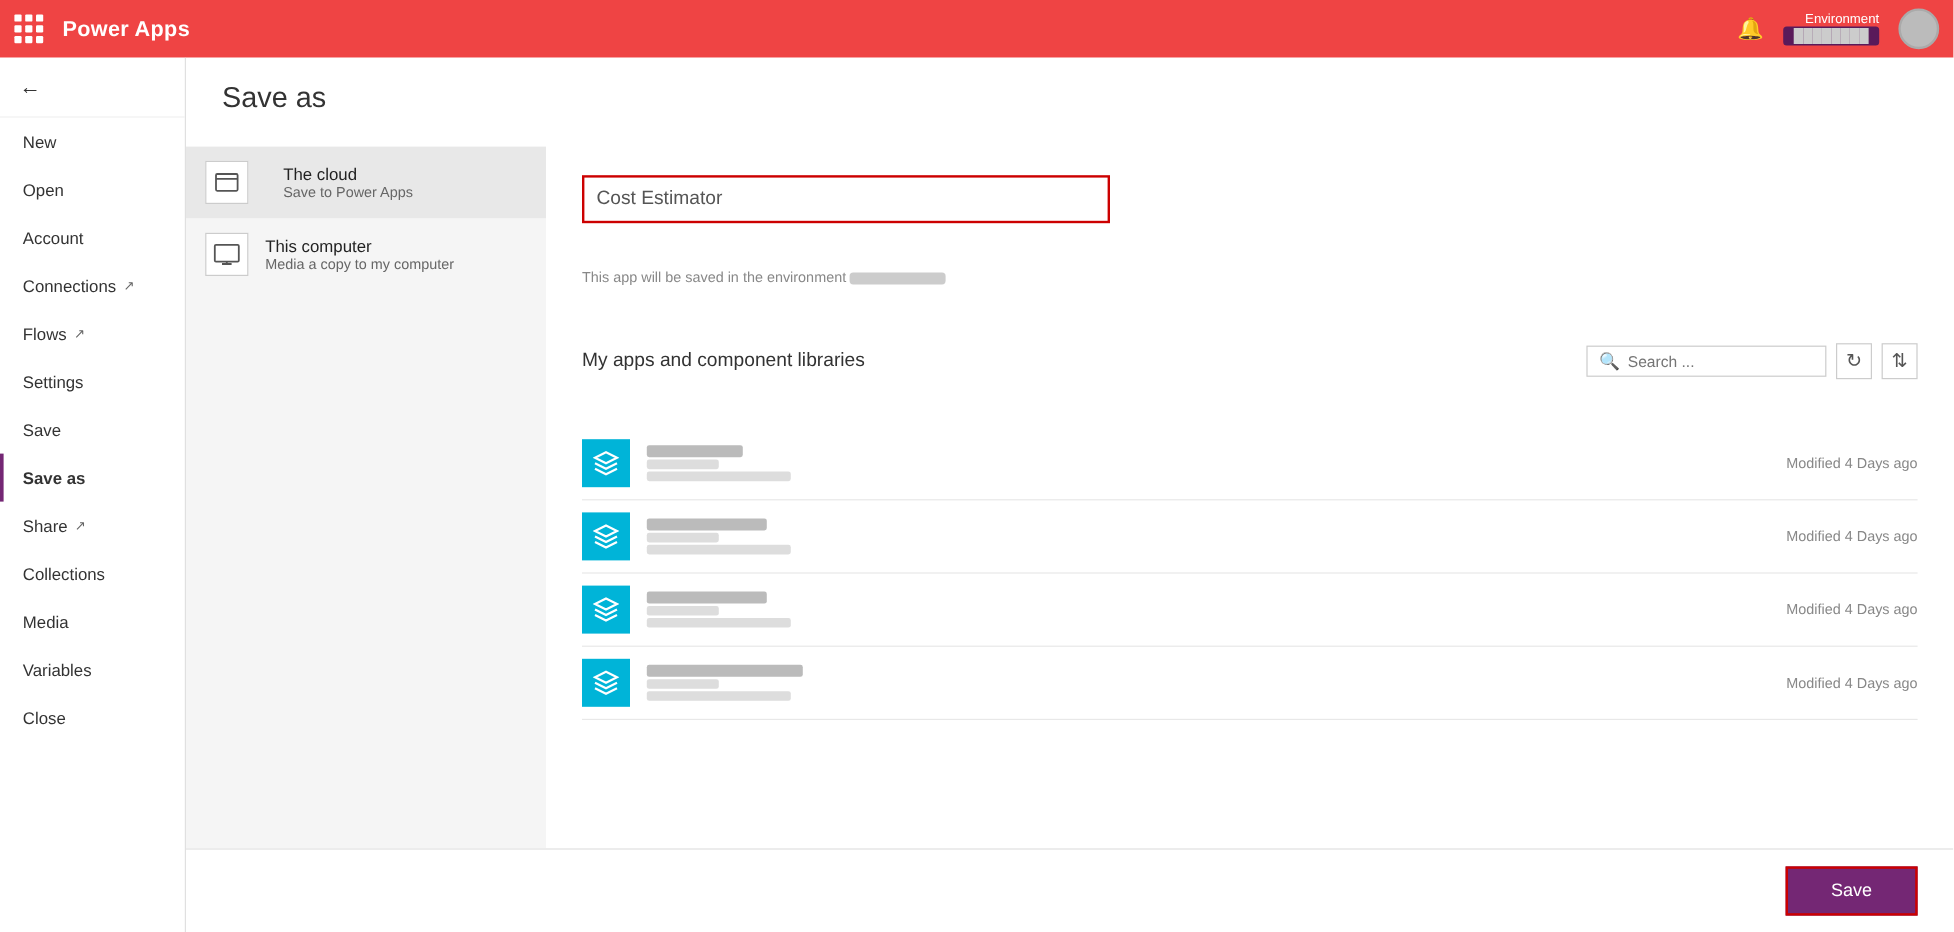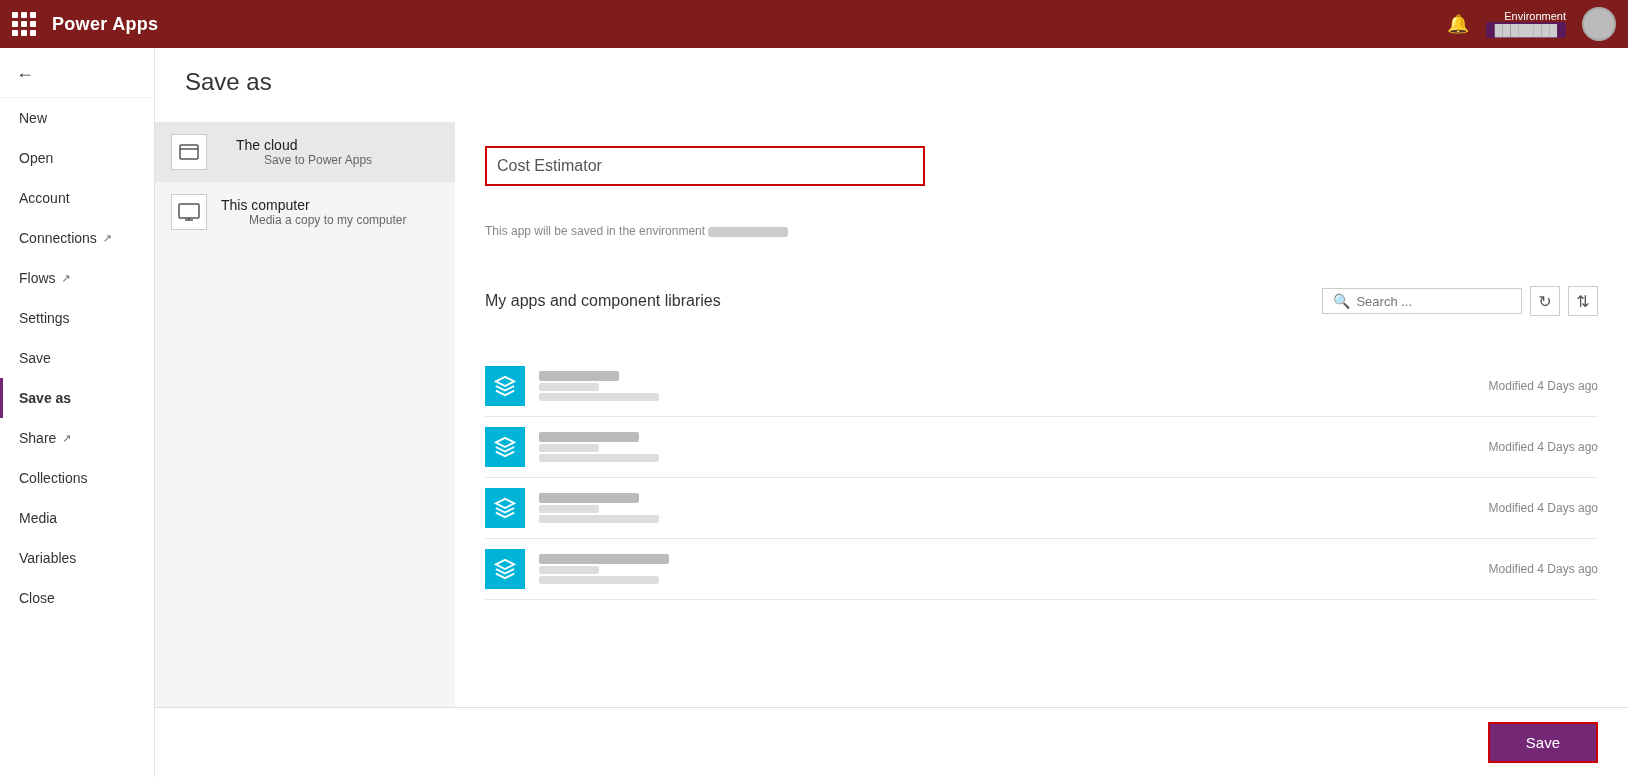--- a/index.html
+++ b/index.html
@@ -1,21 +1,21 @@
 <!DOCTYPE html>
 <html><head>
   <meta charset="utf-8">
   <style>
     * { box-sizing: border-box; margin: 0; padding: 0; font-family: 'Segoe UI', sans-serif; }
 
     body { width: 1628px; height: 777px; overflow: hidden; display: flex; flex-direction: column; }
 
     
     .topbar {
-      background: #7f1d1d;
+      background: #ef4444;
       height: 48px;
       display: flex;
       align-items: center;
       padding: 13px 12px;
       gap: 12px;
       flex-shrink: 0;
     }
     .topbar-grid-icon {
       display: grid;
       grid-template-columns: repeat(3, 6px);
@@ -149,21 +149,21 @@
       width: 36px; height: 36px;
       background: #fff;
       border: 1px solid #ccc;
       display: flex; align-items: center; justify-content: center;
       font-size: 18px;
       color: #555;
       flex-shrink: 0;
     }
     .save-option-text { display: flex; flex-direction: column; }
     .save-option-title { font-size: 14px; color: #222; font-weight: 400; }
-    .save-option-subtitle { font-size: 12px; color: #666; margin-left: 28px; }
+    .save-option-subtitle { font-size: 12px; color: #666; }
 
     
     .save-dialog-body {
       display: flex;
       flex: 1;
       overflow: hidden;
     }
 
     .save-left {
       width: 300px;

